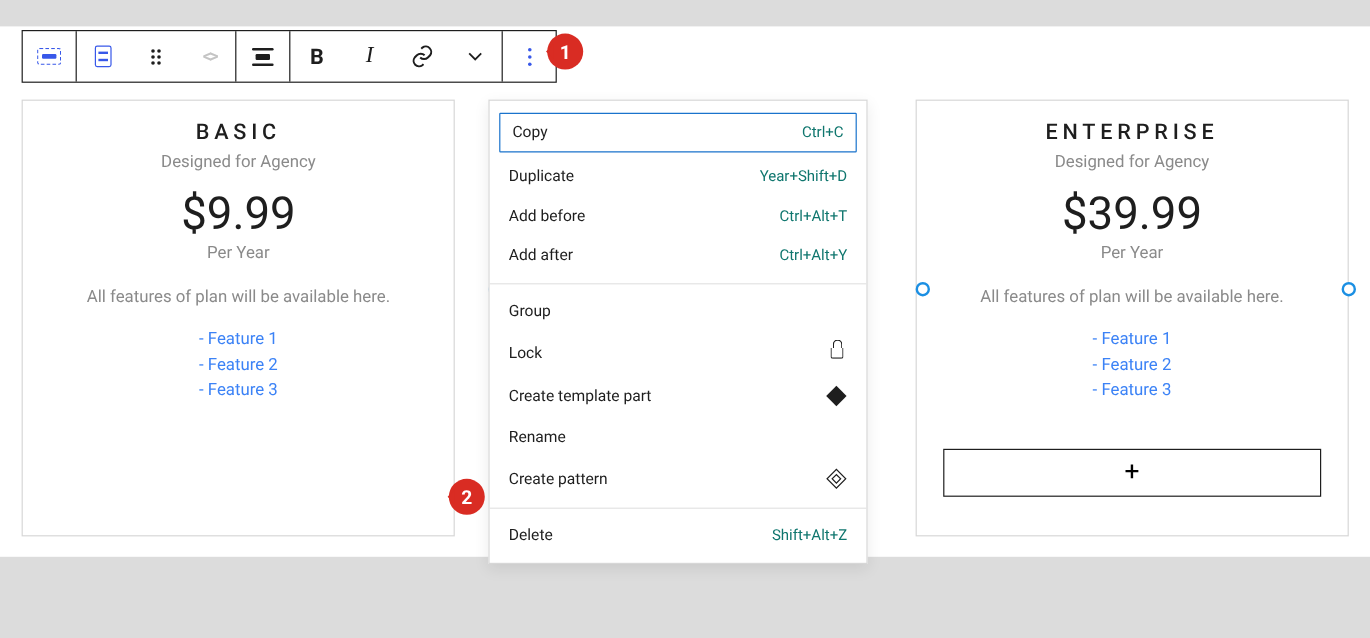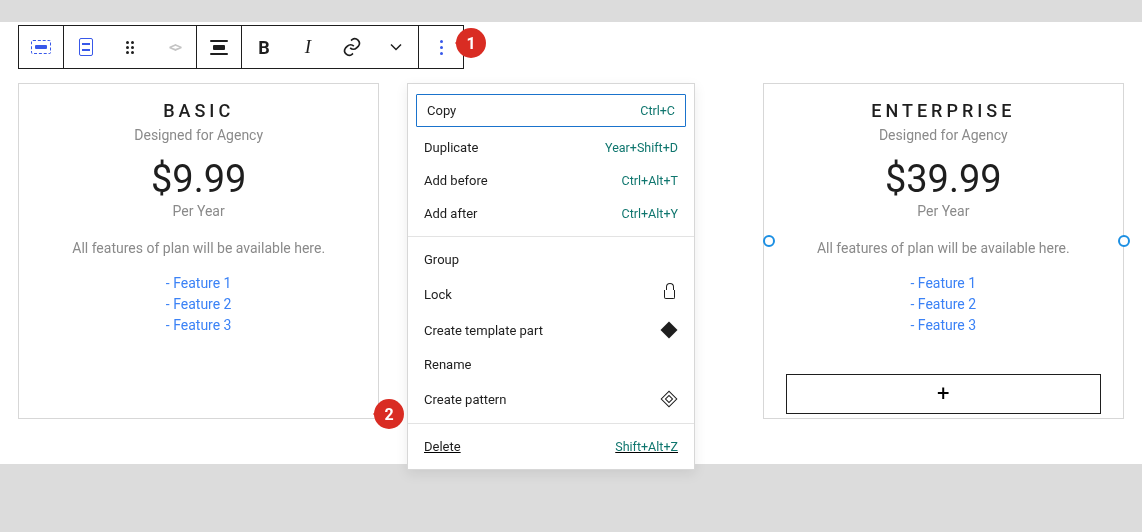--- a/index.html
+++ b/index.html
@@ -111,28 +111,28 @@
     background:#fff; top:152px;
   }
   .card-placeholder .handle.left{left:-6px;}
   .handle.right-outer{ position:absolute; top:235px; right:12px; width:12px;height:12px;border:2px solid #1b8fe3;border-radius:50%;background:#fff;}
   .add-btn {
     margin-top:38px; height:40px; border:1px solid #1e1e1e;
     display:flex;align-items:center;justify-content:center; font-size:22px;cursor:pointer;
   }
   
   .menu {
-    position:absolute; top:83px; left:407px; width:288px;
+    position:absolute; top:83px; left:407px; width:316px;
     background:#fff; border:1px solid #d7d7d7;
     box-shadow:0 4px 12px rgba(0,0,0,.08);
     z-index:30;
     font-size:13px;
   }
   .menu-section{border-bottom:1px solid #e3e3e3;padding:6px 0;}
-  .menu-section:last-child{border-bottom:none;text-decoration:underline;}
+  .menu-section:last-child{border-bottom:none;}
   .menu-item{
     display:flex;align-items:center;justify-content:space-between;
     padding:9px 16px; cursor:pointer; color:#1e1e1e;
   }
   .menu-item.highlight{
     margin:4px 8px; padding:8px 10px;
     border:1.5px solid #1a73cc; border-radius:1px;
   }
   .menu-item .short{color:#0f766e;font-size:12.5px;text-align:center;}
   .mi-icon{width:18px;height:18px;display:flex;align-items:center;justify-content:center;}
@@ -222,21 +222,21 @@
     <div class="desc">All features of plan will be available here.</div>
     <div class="feat">- Feature 1</div>
     <div class="feat">- Feature 2</div>
     <div class="feat">- Feature 3</div>
   </div>
 
   <div class="card-placeholder">
     <div class="handle left"></div>
   </div>
 
-  <div class="card" style="padding-bottom:4px;">
+  <div class="card" style="padding-bottom:32px;">
     <div class="plan-name">ENTERPRISE</div>
     <div class="subtitle">Designed for Agency</div>
     <div class="price">$39.99</div>
     <div class="period">Per Year</div>
     <div class="desc">All features of plan will be available here.</div>
     <div class="feat">- Feature 1</div>
     <div class="feat">- Feature 2</div>
     <div class="feat">- Feature 3</div>
     <div class="add-btn">+</div>
   </div>

